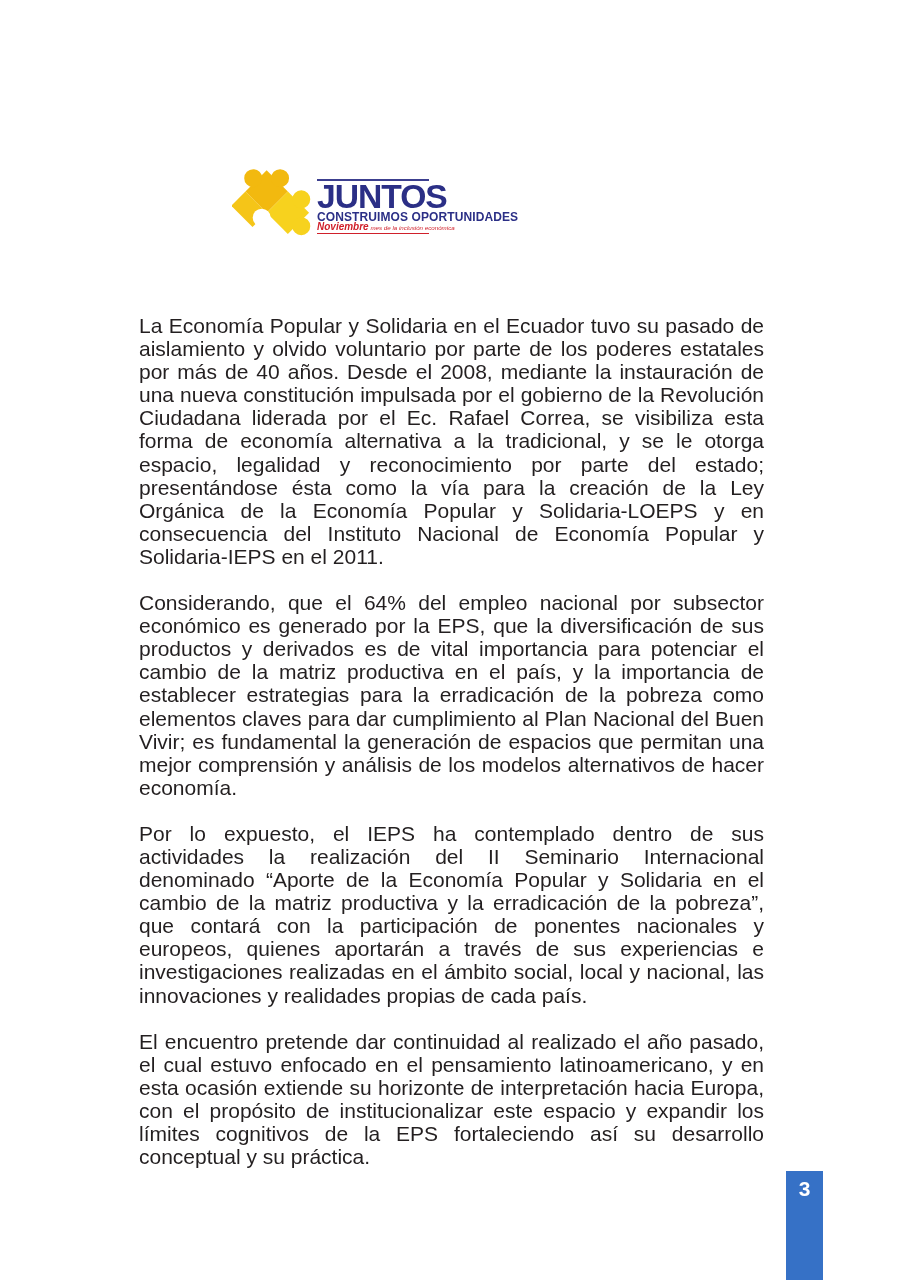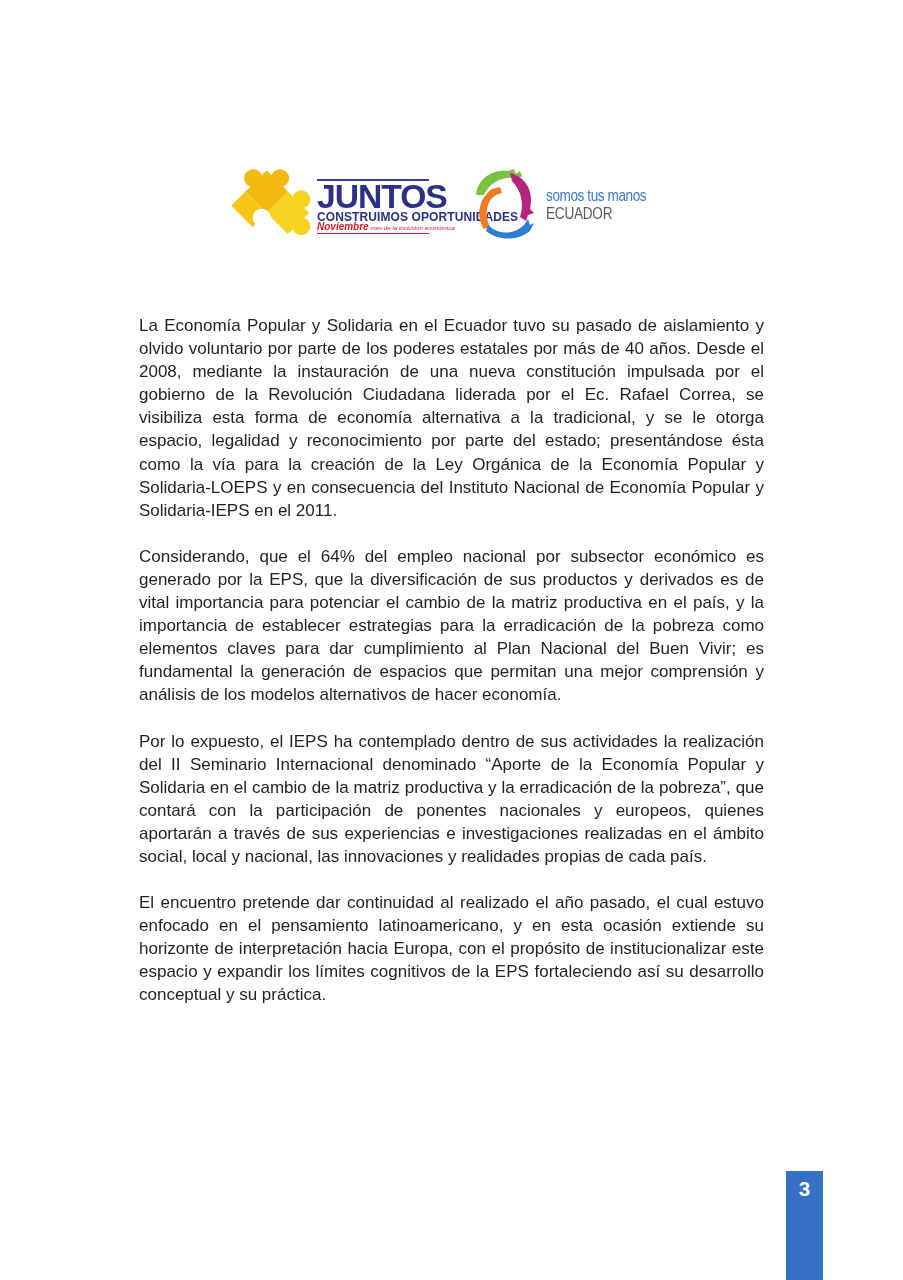--- a/index.html
+++ b/index.html
@@ -28,21 +28,21 @@
   .juntos-rule2 { height: 1px; background: #d0202b; margin-top: 1px; }
 
   .manos { position: absolute; left: 238px; top: 0; width: 195px; height: 78px; }
   .hands { position: absolute; left: 0; top: 0; width: 72px; height: 75px; }
   .manos-text { position: absolute; left: 78px; top: 22px; color: #3c79c8; }
   .manos-line1 { font-size: 16px; line-height: 18px; letter-spacing: -0.5px; white-space: nowrap; transform: scaleX(0.85); transform-origin: left; }
   .manos-line2 { font-size: 16px; line-height: 18px; color: #5a5a5a; letter-spacing: -0.3px; transform: scaleX(0.85); transform-origin: left; }
 
   .body-text { position: absolute; left: 139px; top: 314px; width: 625px; }
   .para {
-    font-size: 17px; line-height: 23.1px; text-align: justify; margin: 0 0 23px 0;
+    font-size: 21px; line-height: 23.1px; text-align: justify; margin: 0 0 23px 0;
     color: #231f20;
   }
   .page-tab {
     position: absolute; left: 786px; top: 1171px; width: 37px; height: 109px;
     background: #3671c6;
   }
   .page-num {
     position: absolute; left: 0; top: 6px; width: 100%; text-align: center;
     color: #ffffff; font-weight: bold; font-size: 21px; line-height: 24px;
   }
@@ -66,32 +66,20 @@
     </svg>
     <div class="juntos-text">
       <div class="juntos-rule"></div>
       <div class="juntos-word">JUNTOS</div>
       <div class="juntos-sub">CONSTRUIMOS OPORTUNIDADES</div>
       <div class="juntos-tag"><b>Noviembre</b> <span>mes de la inclusión económica</span></div>
       <div class="juntos-rule2"></div>
     </div>
   </div>
 
-  <div class="manos">
-    <svg class="hands" viewBox="0 0 72 75">
-      <path d="M8 30 C10 12 26 4 40 6 L46 4 L48 9 L52 6 L54 11 L50 14 C38 10 22 16 16 30 Z" fill="#7cc242"></path>
-      <path d="M42 8 C58 12 66 26 62 44 L66 48 L60 50 L58 56 L52 52 C56 40 54 26 44 16 Z" fill="#b5227f"></path>
-      <path d="M24 24 L32 22 L34 28 L28 30 C18 36 16 50 22 62 L16 64 C8 52 10 34 24 24 Z" fill="#f07b22"></path>
-      <path d="M20 60 C30 70 46 70 56 60 L60 54 L62 60 L66 58 L62 66 C50 76 30 76 18 66 Z" fill="#2f7fd1"></path>
-    </svg>
-    <div class="manos-text">
-      <div class="manos-line1">somos tus manos</div>
-      <div class="manos-line2">ECUADOR</div>
-    </div>
-  </div>
 </div>
 
 <div class="body-text">
   <p class="para">La Economía Popular y Solidaria en el Ecuador tuvo su pasado de aislamiento y olvido voluntario por parte de los poderes estatales por más de 40 años. Desde el 2008, mediante la instauración de una nueva constitución impulsada por el gobierno de la Revolución Ciudadana liderada por el Ec. Rafael Correa, se visibiliza esta forma de economía alternativa a la tradicional, y se le otorga espacio, legalidad y reconocimiento por parte del estado; presentándose ésta como la vía para la creación de la Ley Orgánica de la Economía Popular y Solidaria-LOEPS y en consecuencia del Instituto Nacional de Economía Popular y Solidaria-IEPS en el 2011.</p>
   <p class="para">Considerando, que el 64% del empleo nacional por subsector económico es generado por la EPS, que la diversificación de sus productos y derivados es de vital importancia para potenciar el cambio de la matriz productiva en el país, y la importancia de establecer estrategias para la erradicación de la pobreza como elementos claves para dar cumplimiento al Plan Nacional del Buen Vivir; es fundamental la generación de espacios que permitan una mejor comprensión y análisis de los modelos alternativos de hacer economía.</p>
   <p class="para">Por lo expuesto, el IEPS ha contemplado dentro de sus actividades la realización del II Seminario Internacional denominado “Aporte de la Economía Popular y Solidaria en el cambio de la matriz productiva y la erradicación de la pobreza”, que contará con la participación de ponentes nacionales y europeos, quienes aportarán a través de sus experiencias e investigaciones realizadas en el ámbito social, local y nacional, las innovaciones y realidades propias de cada país.</p>
   <p class="para">El encuentro pretende dar continuidad al realizado el año pasado, el cual estuvo enfocado en el pensamiento latinoamericano, y en esta ocasión extiende su horizonte de interpretación hacia Europa, con el propósito de institucionalizar este espacio y expandir los límites cognitivos de la EPS fortaleciendo así su desarrollo conceptual y su práctica.</p>
 </div>
 
 <div class="page-tab">

